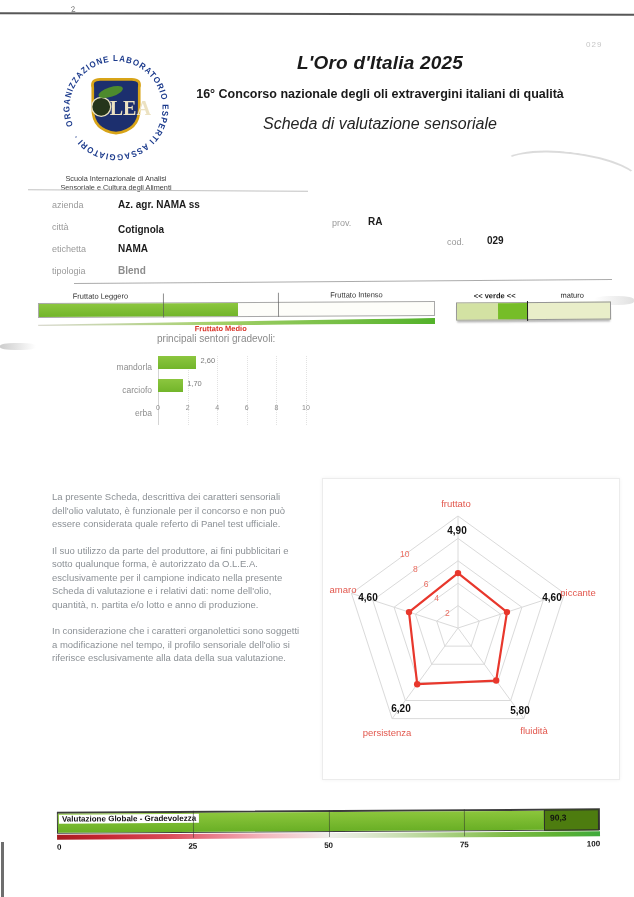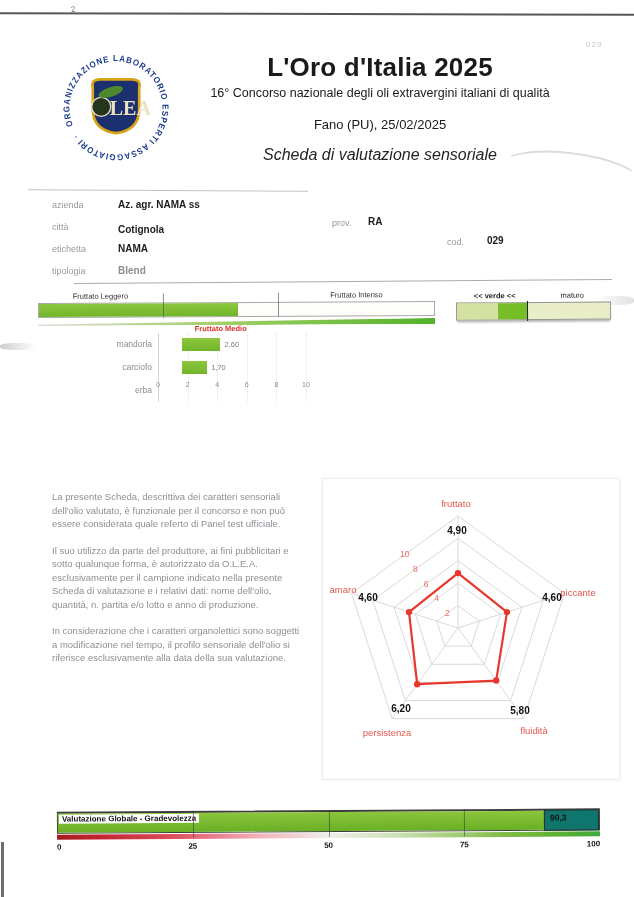--- a/index.html
+++ b/index.html
@@ -15,22 +15,22 @@
   .scan-smudge-l{left:0;top:343px;width:36px;height:7px;border-radius:40%;
     background:linear-gradient(90deg,#8f8f8f,rgba(200,200,200,0));opacity:.45;}
   .scan-smudge-r{left:594px;top:296px;width:40px;height:9px;border-radius:40%;
     background:linear-gradient(270deg,#9a9a9a,rgba(200,200,200,0));opacity:.3;}
   .scan-edge-bl{left:1px;top:842px;width:2.5px;height:55px;background:#4a4a4a;opacity:.8;}
 
   
   .logo-wrap{left:34px;top:54px;width:164px;text-align:center;}
   .logo-school{margin-top:2px;font-size:7.3px;line-height:9px;color:#3d3d3d;}
   .head-block{left:168px;top:52px;width:424px;text-align:center;color:#1a1a1a;}
-  .head-title{font-size:26px;font-weight:bold;letter-spacing:.2px;}
-  .head-sub{font-size:12.5px;margin-top:3px;}
+  .head-title{font-size:19px;font-weight:bold;letter-spacing:.2px;font-style:italic;}
+  .head-sub{font-size:12.5px;margin-top:13px;font-weight:bold;}
   .head-date{font-size:13px;margin-top:17px;}
   .head-sheet{font-size:16px;font-style:italic;margin-top:14px;color:#242424;}
   .rule-top-form{left:28px;top:190px;width:280px;height:1px;background:#c2c2c2;transform:rotate(.3deg);}
   .rule-bot-form{left:74px;top:281px;width:538px;height:1px;background:#8f8f8f;opacity:.75;transform:rotate(-.45deg);}
 
   
   .f-label{font-size:9px;color:#9a9a9a;}
   .f-value{font-size:10px;font-weight:bold;color:#1c1c1c;}
   .f-value.gray{color:#8d8d8d;}
 
@@ -59,42 +59,42 @@
 
   
   .sentori{left:102px;top:333px;width:300px;}
   .sent-title{font-size:10px;color:#8a8a8a;margin-left:55px;margin-bottom:12px;}
   .sent-grid-area{display:flex;}
   .sent-cats{width:50px;}
   .sent-cat{height:23px;line-height:23px;text-align:right;font-size:8.5px;color:#8d8d8d;}
   .sent-plot{position:relative;width:165px;margin-left:6px;}
   .sent-axisline{position:absolute;left:0;top:0;height:69px;width:1px;background:#d4d4d4;}
   .sent-gridline{position:absolute;top:0;height:69px;width:0;border-left:1px dotted #dcdcdc;opacity:.8;}
-  .sent-row{position:relative;height:23px;display:flex;align-items:center;padding-left:24px;}
+  .sent-row{position:relative;height:23px;display:flex;}
   .sent-bar{height:13px;background:linear-gradient(180deg,#8cc63f,#72b52a);}
   .sent-val{font-size:7.5px;color:#7c7c7c;margin-left:4px;}
   .sent-xaxis{position:relative;height:10px;margin-top:2px;}
   .sent-xtick{position:absolute;top:0;font-size:7px;color:#8d8d8d;transform:translateX(-50%);}
 
   
   .notes{left:52px;top:490px;width:254px;font-size:9.5px;line-height:13.5px;color:#8b9095;}
   .notes p{margin:0 0 13px 0;}
 
   
   .radar-panel{left:322px;top:478px;width:296px;height:300px;background:#fff;
     border:1px solid #ececec;box-shadow:0 0 4px rgba(0,0,0,.05);}
   .rlabel{position:absolute;transform:translate(-50%,-50%);font-size:9.5px;color:#e2574d;white-space:nowrap;}
   .rvalue{position:absolute;transform:translate(-50%,-50%);font-size:10px;font-weight:bold;color:#111;white-space:nowrap;}
 
   
   .global{left:57px;top:810px;width:543px;transform:rotate(-.35deg);}
   .gbar{position:relative;height:19px;border:1px solid #3c3c3c;border-top-width:2px;background:#fff;}
   .gfill{position:absolute;left:0;top:0;bottom:0;background:linear-gradient(180deg,#8cc63c,#69af25);}
   .glabel{position:absolute;left:1px;top:1px;background:#fff;padding:0 3px;font-size:8px;font-weight:bold;color:#111;white-space:nowrap;}
-  .gvbox{position:absolute;right:0;top:-1px;bottom:-1px;width:55px;background:#0f766e;border:1px solid #2e2e2e;
+  .gvbox{position:absolute;right:0;top:-1px;bottom:-1px;width:55px;background:#4d7c0f;border:1px solid #2e2e2e;
     font-size:8.5px;font-weight:bold;color:#111;padding:2px 0 0 5px;box-sizing:border-box;}
   .gline{position:absolute;top:0;width:1px;height:27px;background:#2e2e2e;opacity:.5;}
   .gstrip{height:5px;margin-top:1px;background:linear-gradient(90deg,
     #a61c20 0%,#c32430 8%,#d94a57 20%,#ea8492 30%,#f3b6bd 38%,#f2dadb 46%,#eeeeea 50%,
     #e0e9d4 56%,#c9dfb2 63%,#a7cf7f 72%,#82bd4a 82%,#5eb132 92%,#3faa3d 100%);}
   .gticks{position:relative;height:12px;margin-top:1px;font-size:8px;font-weight:bold;color:#111;}
   .gtick{position:absolute;top:2px;}
 </style>
 </head>
 <body>
@@ -113,26 +113,29 @@
       <path id="ringPath" d="M 15.1 69.6 A 44 44 0 1 1 94.9 32.4 A 44 44 0 1 1 15.1 69.6"></path>
     </defs>
     <text font-size="8.2" font-weight="bold" fill="#1b3a8c" letter-spacing="1">
       <textPath href="#ringPath" startOffset="2" textLength="268" lengthAdjust="spacingAndGlyphs">ORGANIZZAZIONE LABORATORIO ESPERTI ASSAGGIATORI ·</textPath>
     </text>
     <path d="M33,32 Q31,24 40,24 L70,24 Q79,24 77,32 L77,52 Q77,72 55,75 Q33,72 33,52 Z" fill="#1c2f6e" stroke="#d8a418" stroke-width="2.5"></path>
     <circle cx="41" cy="50" r="9" fill="#25351b" stroke="#e8e0c0" stroke-width="1.2"></circle>
     <ellipse cx="50" cy="36" rx="12" ry="4.5" fill="#4d8a2d" transform="rotate(-18 50 36)"></ellipse>
     <text x="49" y="58" font-size="19" font-weight="bold" fill="#ece2c2" font-family="Liberation Serif, serif">LEA</text>
   </svg>
+  <div class="logo-school">
+    <div>Scuola Internazionale di Analisi</div>
+    <div>Sensoriale e Cultura degli Alimenti</div>
+  </div>
 </div>
 
 <div class="abs head-block">
   <div class="head-title">L'Oro d'Italia 2025</div>
   <div class="head-sub">16° Concorso nazionale degli oli extravergini italiani di qualità</div>
-  <div class="head-date">Fano (PU), 25/02/2025</div>
   <div class="head-sheet">Scheda di valutazione sensoriale</div>
 </div>
 
 <div class="abs rule-top-form"></div>
 <div class="abs rule-bot-form"></div>
 
 <div class="abs f-label" style="left:52px;top:200px">azienda</div>
 <div class="abs f-value" style="left:118px;top:199px">Az. agr. NAMA ss</div>
 <div class="abs f-label" style="left:52px;top:222px">città</div>
 <div class="abs f-value" style="left:118px;top:224px">Cotignola</div>
@@ -165,20 +168,21 @@
     <span>maturo</span>
   </div>
   <div class="verde-bar">
     <div class="verde-left" style="width: 45.5%;"></div>
     <div class="verde-marker" style="left: 27%; width: 18.5%;"></div>
     <div class="verde-divider" style="left: 45.5%;"></div>
   </div>
 </div>
 
 <div class="abs sentori">
+  <div class="sent-title">principali sentori gradevoli:</div>
   <div class="sent-grid-area">
     <div class="sent-cats">
       <div class="sent-cat">mandorla</div>
       <div class="sent-cat">carciofo</div>
       <div class="sent-cat">erba</div>
     </div>
     <div class="sent-plot" id="sent-plot">
         <div class="sent-gridline" style="left: 148px;"></div>
         <div class="sent-gridline" style="left: 118.4px;"></div>
         <div class="sent-gridline" style="left: 88.8px;"></div>

